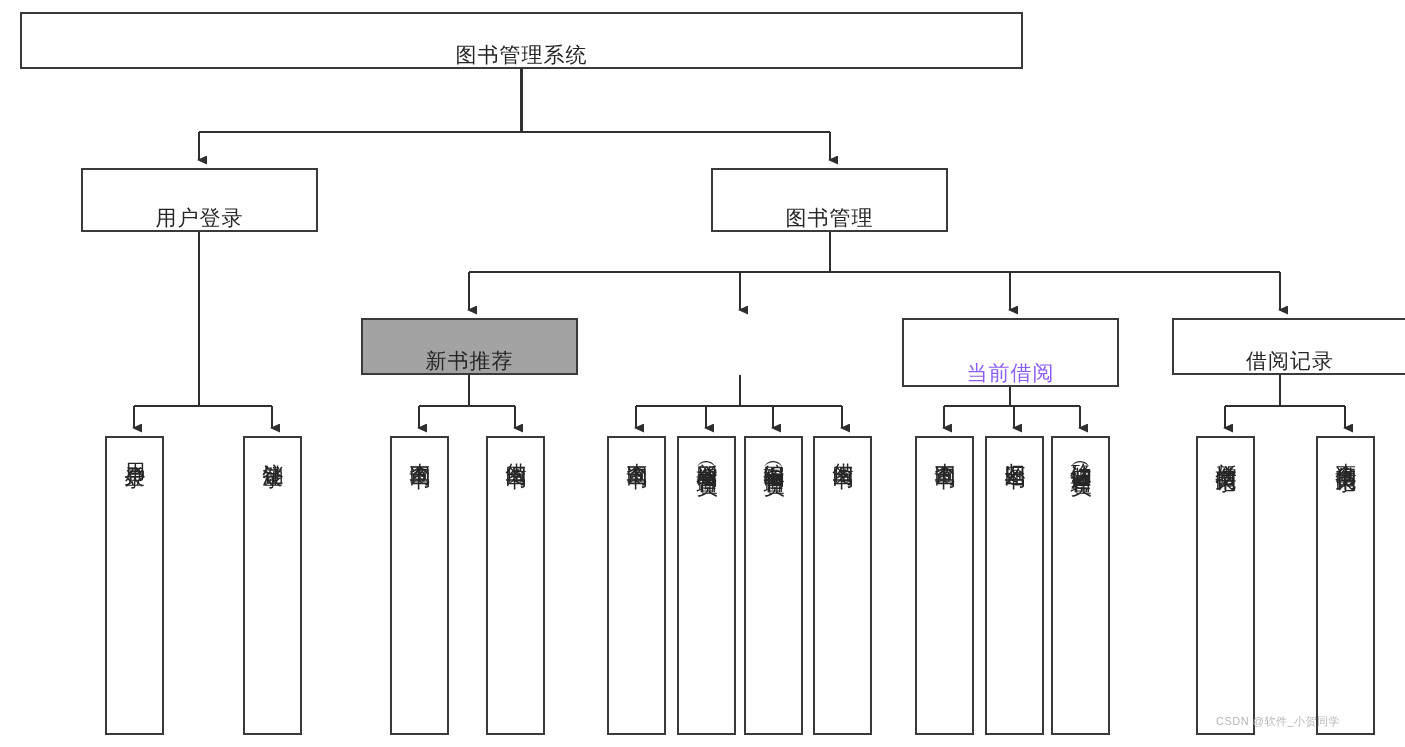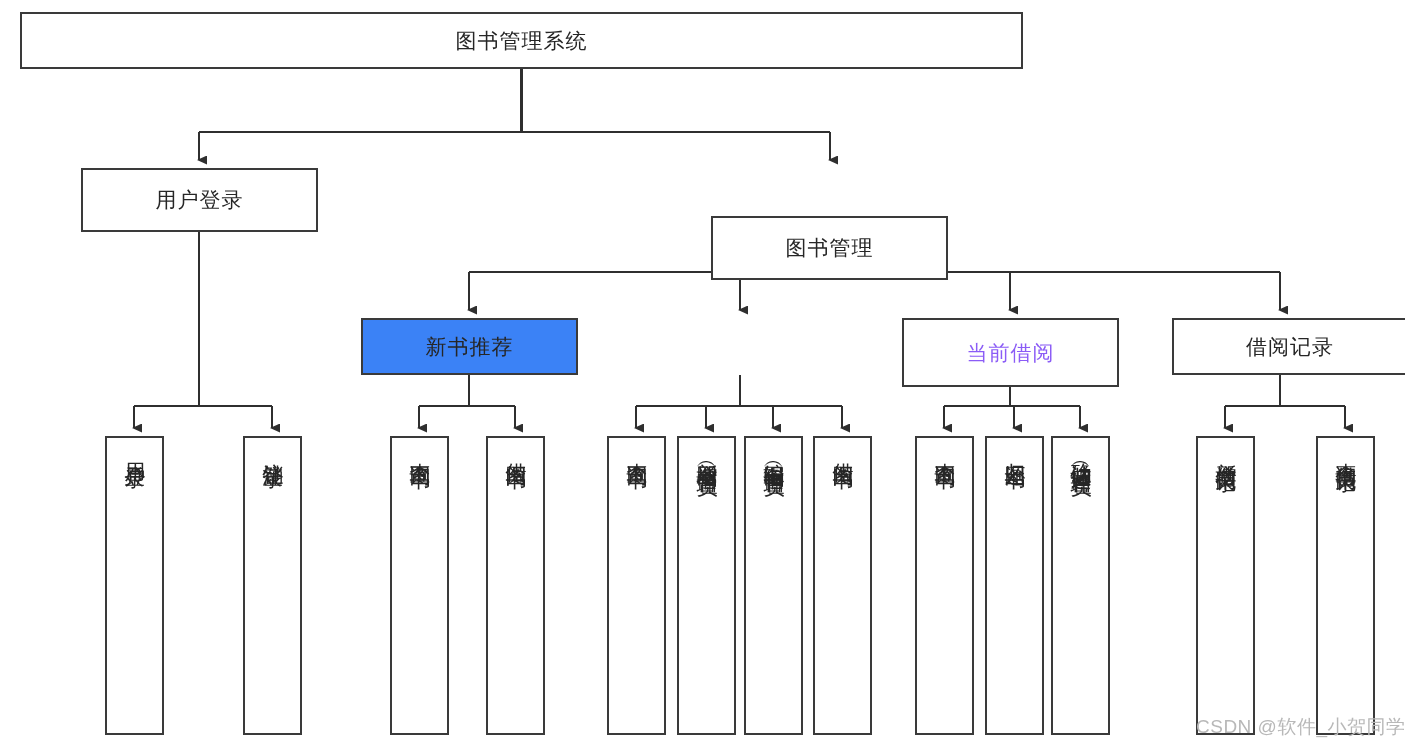--- a/index.html
+++ b/index.html
@@ -25,21 +25,21 @@
     width: 1405px;
     height: 747px;
     pointer-events: none;
   }
   .node {
     position: absolute;
     box-sizing: border-box;
     border: 2px solid #3a3a3a;
     background: #ffffff;
     display: flex;
-    align-items: center;
+    align-items: flex-end;
     justify-content: center;
     color: #262626;
     z-index: 2;
   }
   .node.horiz {
     font-size: 21px;
     letter-spacing: 1px;
     line-height: 1.2;
   }
   .node.root {
@@ -54,25 +54,26 @@
     writing-mode: vertical-rl;
     text-orientation: upright;
     font-size: 21px;
     line-height: 1.28;
     letter-spacing: 2px;
     white-space: nowrap;
     color: #262626;
   }
   .watermark {
     position: absolute;
-    font-size: 19px;
+    font-size: 11px;
     color: #b8b8b8;
     white-space: nowrap;
     z-index: 3;
     letter-spacing: 0.5px;
+    padding-left: 20px;
   }
 </style>
 </head>
 <body style="background: rgb(255, 255, 255);">
 
 <div id="canvas">
 
   <svg id="wires" viewBox="0 0 1405 747" xmlns="http://www.w3.org/2000/svg">
     <defs>
       <marker id="arrow" markerWidth="10" markerHeight="10" refX="4.5" refY="8" orient="auto" markerUnits="userSpaceOnUse">
@@ -123,25 +124,25 @@
     </g>
   </svg>
 
   <div class="node horiz root" style="left: 20px; top: 12px; width: 1003px; height: 57px; border-color: rgb(58, 58, 58); background: rgb(255, 255, 255); color: rgb(38, 38, 38);">
       <span>图书管理系统</span>
     </div>
 
   <div class="node horiz" style="left: 81px; top: 168px; width: 237px; height: 64px; border-color: rgb(58, 58, 58); background: rgb(255, 255, 255); color: rgb(38, 38, 38);">
       <span>用户登录</span>
     </div>
-  <div class="node horiz" style="left: 711px; top: 168px; width: 237px; height: 64px; border-color: rgb(58, 58, 58); background: rgb(255, 255, 255); color: rgb(38, 38, 38); margin-top: 48px;">
+  <div class="node horiz" style="left: 711px; top: 168px; width: 237px; height: 64px; border-color: rgb(58, 58, 58); background: rgb(255, 255, 255); color: rgb(38, 38, 38);">
       <span>图书管理</span>
     </div>
 
-  <div class="node horiz" style="left: 361px; top: 318px; width: 217px; height: 57px; border-color: rgb(58, 58, 58); background: #3b82f6; color: rgb(38, 38, 38);">
+  <div class="node horiz" style="left: 361px; top: 318px; width: 217px; height: 57px; border-color: rgb(58, 58, 58); background: #a3a3a3; color: rgb(38, 38, 38);">
       <span>新书推荐</span>
     </div>
   <div class="node horiz" style="left: 902px; top: 318px; width: 217px; height: 69px; border-color: rgb(58, 58, 58); background: rgb(255, 255, 255); color: #8b5cf6;">
       <span>当前借阅</span>
     </div>
   <div class="node horiz" style="left: 1172px; top: 318px; width: 236px; height: 57px; border-color: rgb(58, 58, 58); background: rgb(255, 255, 255); color: rgb(38, 38, 38);">
       <span>借阅记录</span>
     </div>
 
   <div class="node leaf" style="left: 105px; top: 436px; width: 59px; height: 299px; border-color: rgb(58, 58, 58); background: rgb(255, 255, 255); color: rgb(38, 38, 38);">

